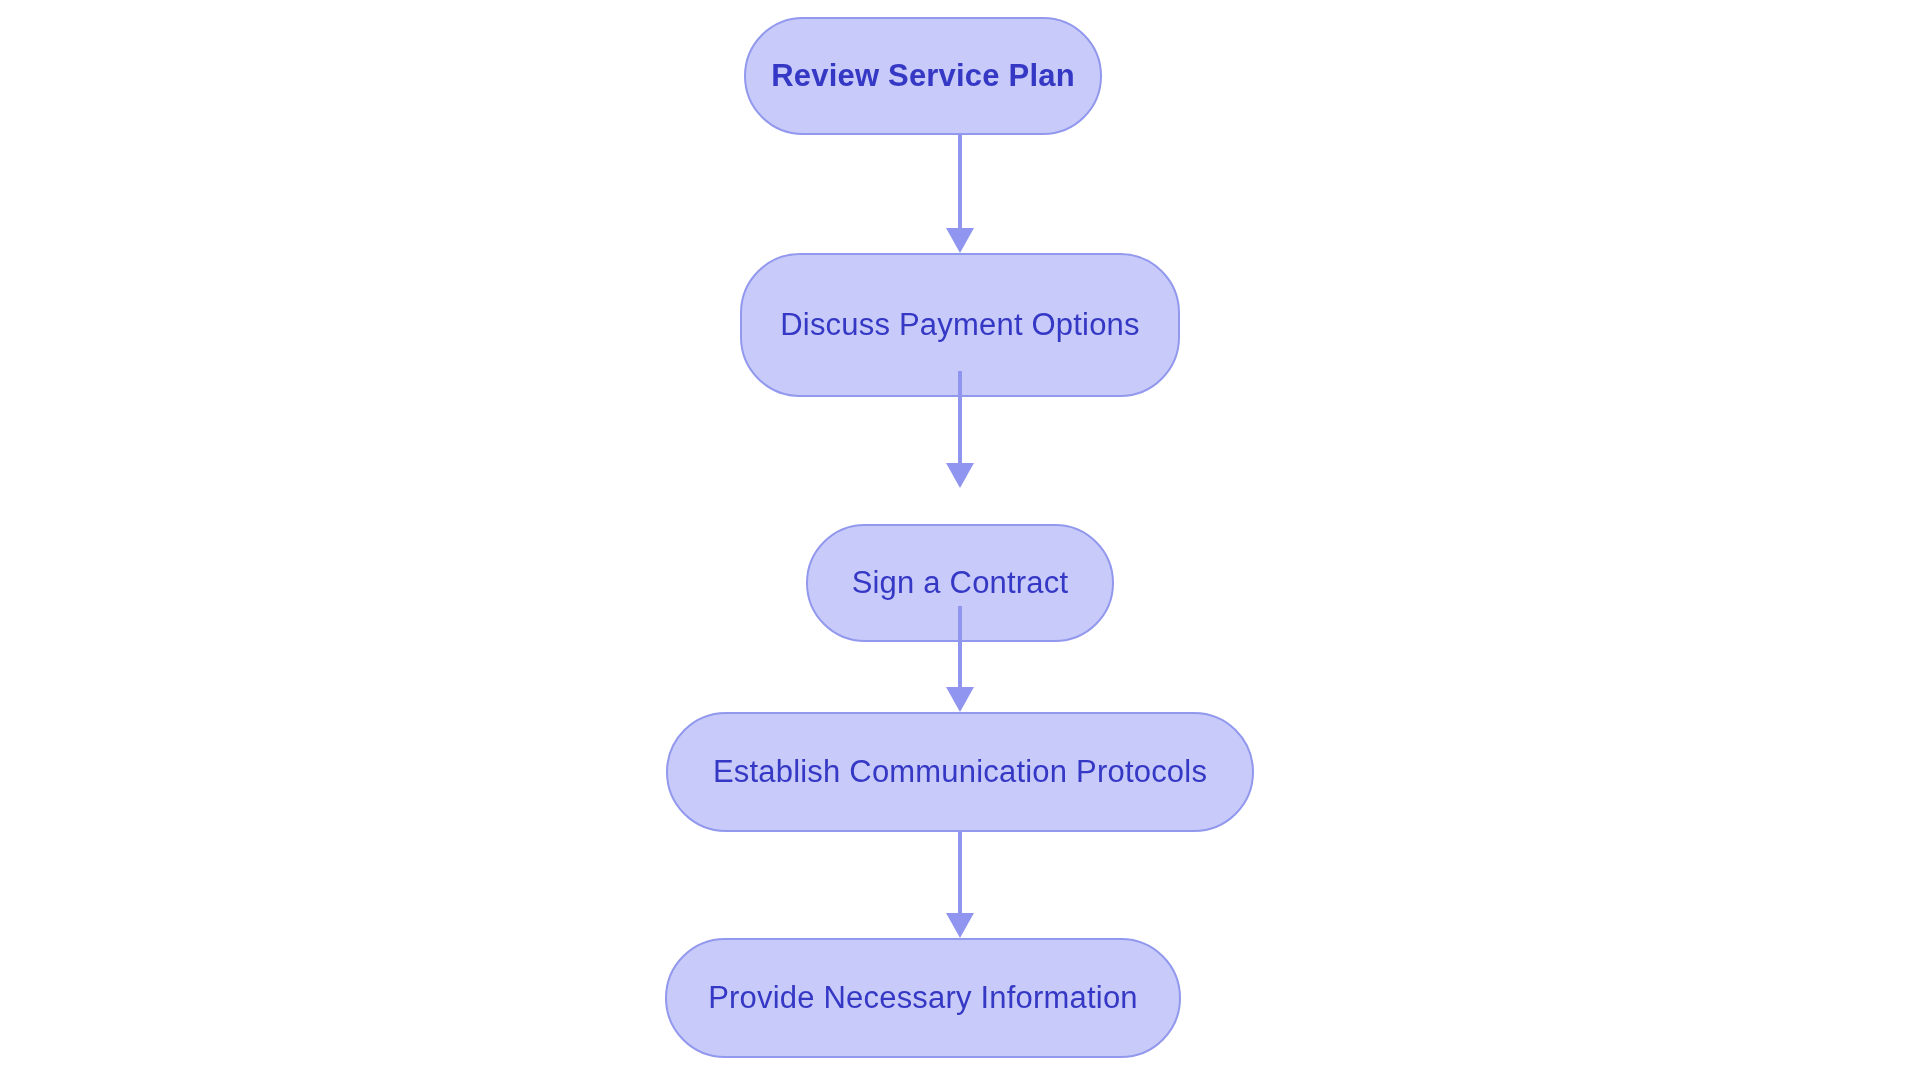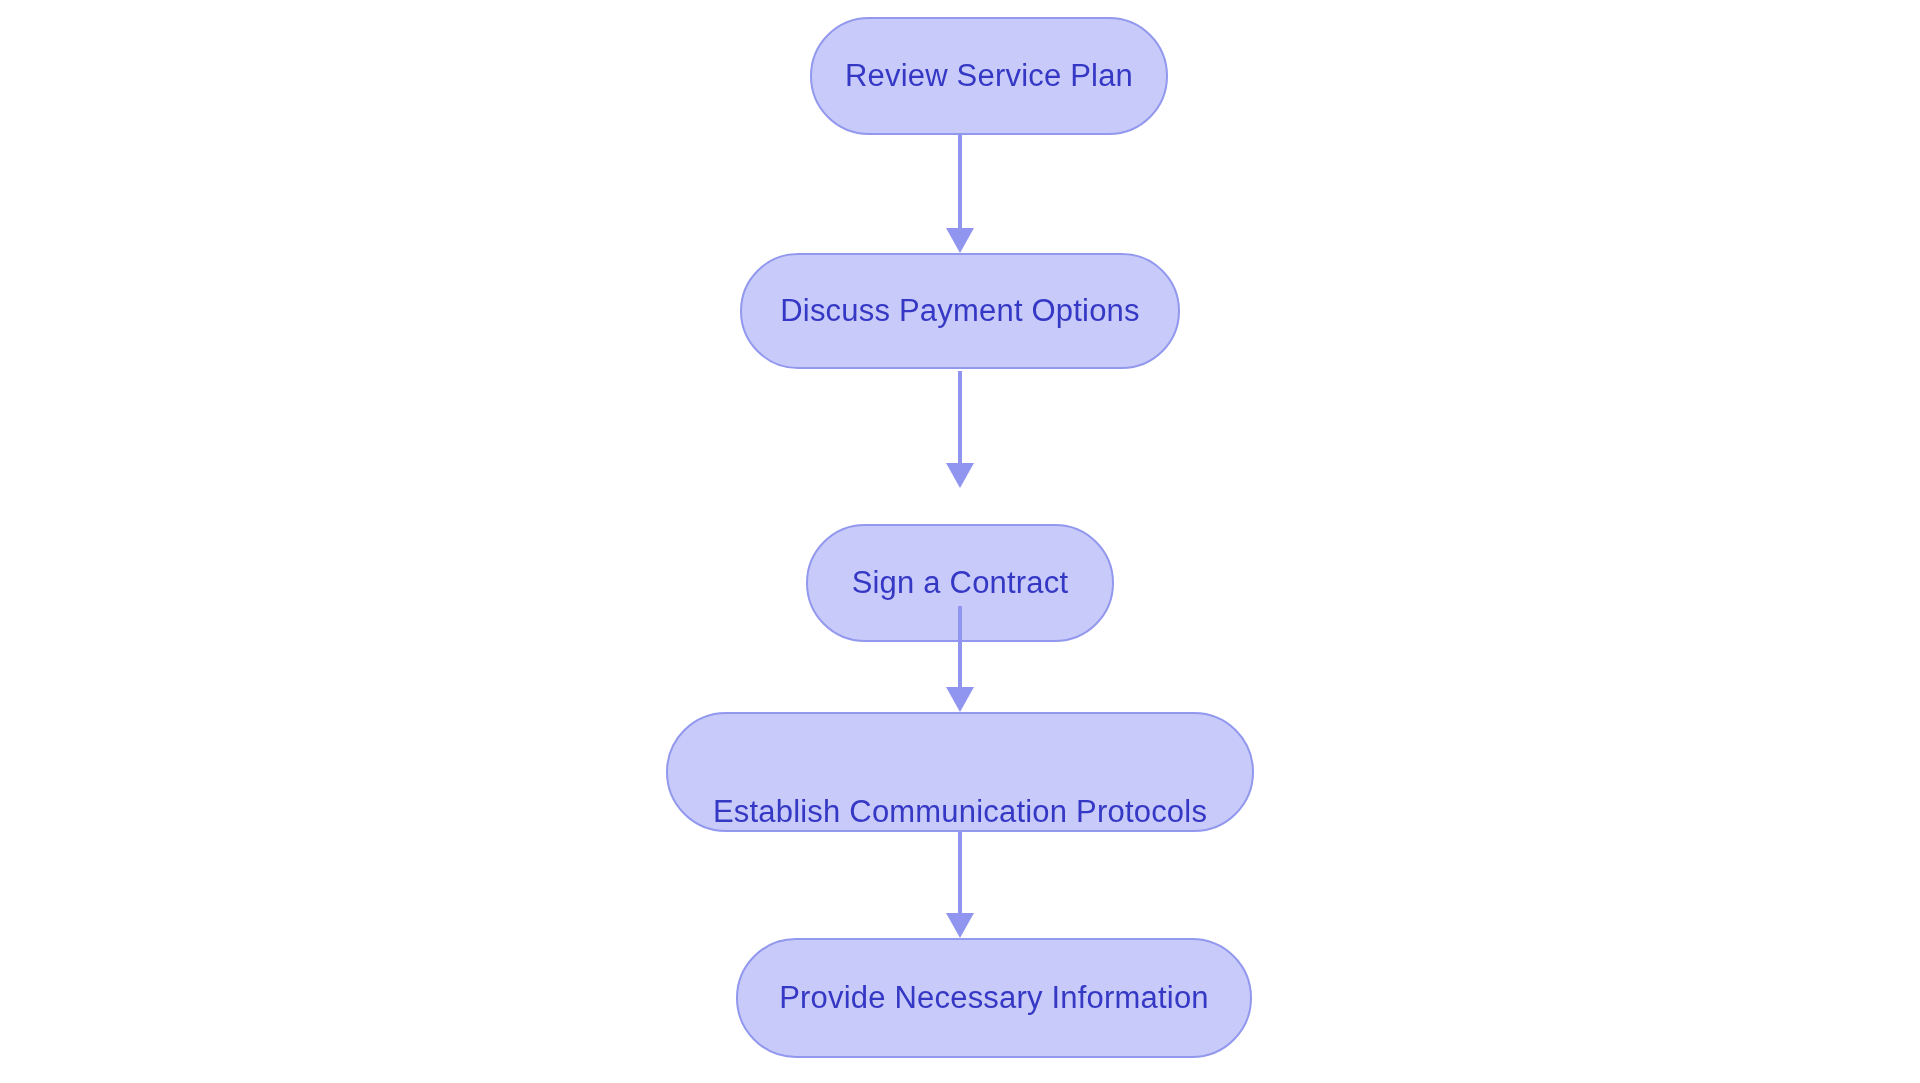--- a/index.html
+++ b/index.html
@@ -24,25 +24,25 @@
     display: flex;
     align-items: center;
     justify-content: center;
     text-align: center;
     color: #3538c4;
     font-size: 31px;
     font-weight: 500;
     letter-spacing: 0.2px;
   }
   
-  .node-1 { left: 810px; top: 17px;  width: 358px; height: 118px; }
-  .node-2 { left: 740px; top: 253px; width: 440px; height: 116px; }
+  .node-1 { left: 744px; top: 17px;  width: 358px; height: 118px; font-weight: bold; }
+  .node-2 { left: 740px; top: 253px; width: 440px; height: 144px; }
   .node-3 { left: 806px; top: 488px; width: 308px; height: 118px; margin-top: 36px; }
-  .node-4 { left: 666px; top: 712px; width: 588px; height: 120px; align-items: flex-end; }
-  .node-5 { left: 736px; top: 938px; width: 516px; height: 120px; }
+  .node-4 { left: 666px; top: 712px; width: 588px; height: 120px; }
+  .node-5 { left: 665px; top: 938px; width: 516px; height: 120px; }
 
   .arrow {
     position: absolute;
     left: 946px;           
     width: 28px;
     display: flex;
     flex-direction: column;
     align-items: center;
   }
   .arrow-1 { top: 135px; height: 118px; }

